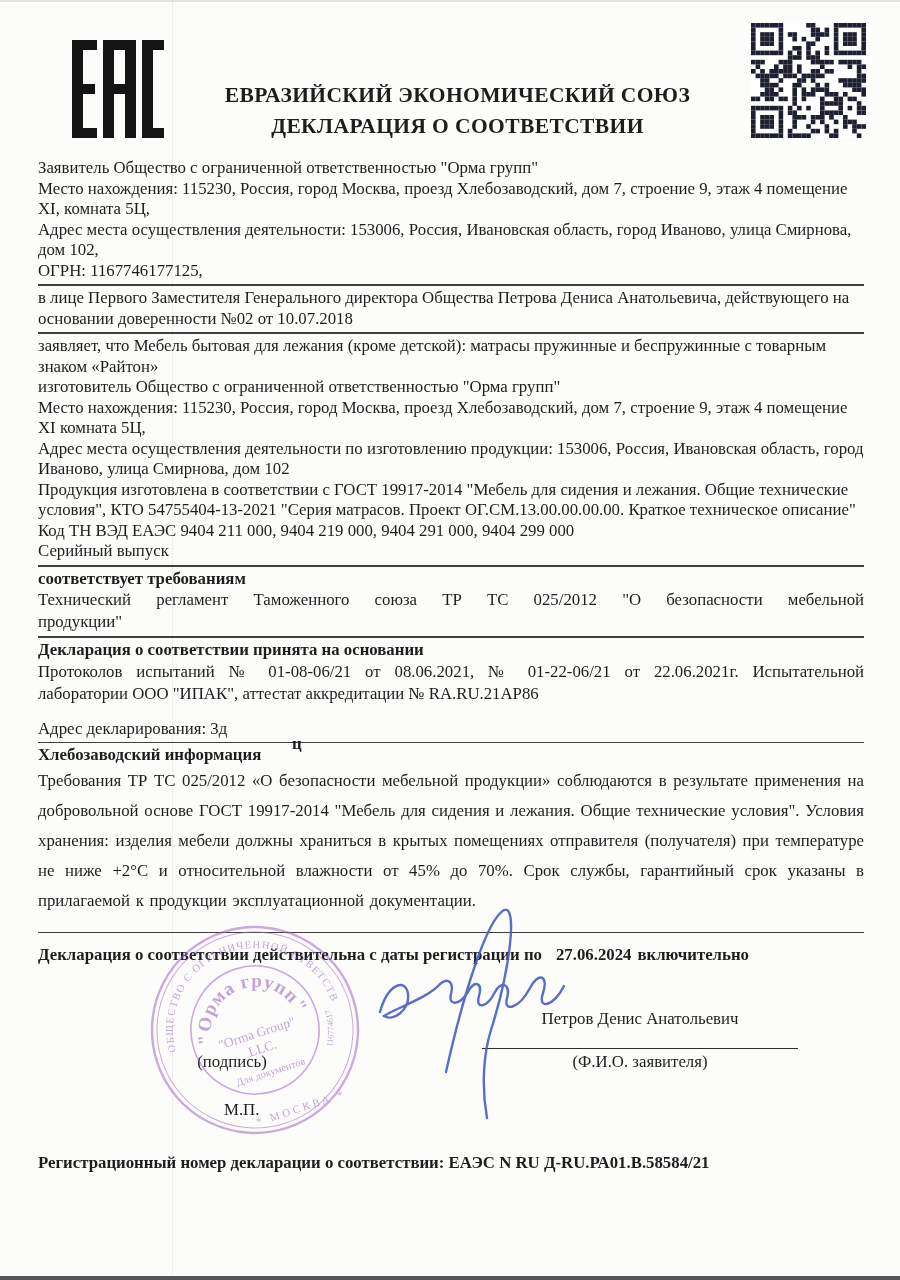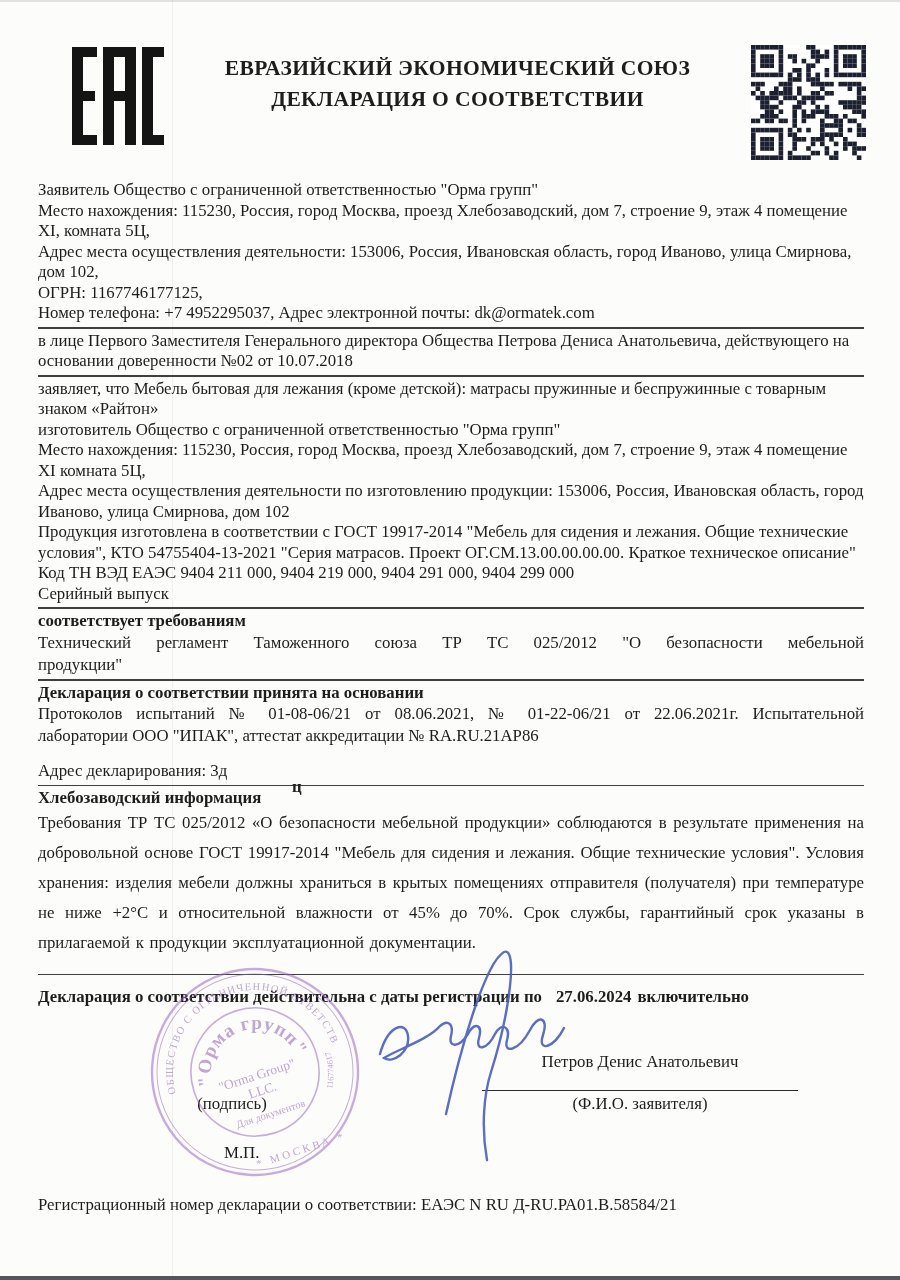--- a/index.html
+++ b/index.html
@@ -6,21 +6,21 @@
   .page{
     position:relative;width:900px;height:1280px;margin:0 auto;
     background:#fcfcfb;overflow:hidden;color:#1d1d1d;
     font-family:"Liberation Serif","DejaVu Serif",serif;
   }
   .page::before{content:"";position:absolute;left:0;right:0;top:0;height:2px;background:rgba(0,0,0,.10);}
   .page::after{content:"";position:absolute;left:0;right:0;bottom:0;height:4px;background:#55555a;}
   .fold-line{position:absolute;top:0;bottom:0;left:172px;width:1px;background:rgba(90,90,90,.07);}
 
   
-  .header{display:flex;align-items:flex-start;padding:43px 34px 0 72px;}
+  .header{display:flex;align-items:flex-end;padding:21px 34px 0 72px;}
   .eac-logo{flex:0 0 auto;margin-top:4px;}
   .titles{flex:1 1 auto;text-align:center;margin-top:10px;padding:0 6px;}
   .title1,.title2{font-weight:bold;font-size:21.5px;line-height:31px;letter-spacing:.4px;}
   .qr{flex:0 0 auto;margin-top:2px;}
 
   
   .content{padding:16px 36px 0 38px;font-size:16.8px;line-height:20.5px;}
   .line{margin:0;}
   .rule{border-top:2px solid #3f3f3f;margin:3px 0 2px;}
   .rule.thin{border-top-width:1.6px;}
@@ -42,21 +42,21 @@
   .sig-row{display:flex;align-items:flex-end;margin-top:44px;}
   .sig-col-left{width:388px;display:flex;flex-direction:column;align-items:center;}
   .sig-line{height:0;border-bottom:1.8px solid #2c2c2c;}
   .cap{text-align:center;margin-top:3px;}
   .cap-left{width:220px;align-self:center;}
   .sig-col-right{width:316px;margin-left:56px;display:flex;flex-direction:column;}
   .signer-name{text-align:center;border-bottom:1.8px solid #2c2c2c;padding-bottom:18px;}
   .mp{margin:28px 0 0 186px;}
   .overlay{position:absolute;left:0;top:-52px;pointer-events:none;z-index:3;}
 
-  .reg{font-weight:normal;margin:32px 0 0;}
+  .reg{font-weight:bold;margin:32px 0 0;}
   .reg2{margin-top:24px;}
 </style>
 </head>
 <body>
 
 <div class="page">
   <div class="fold-line"></div>
 
   <header class="header">
     <div class="eac-logo">
@@ -390,21 +390,20 @@
         </svg></div>
   </header>
 
   <main class="content">
 
     <div>
       <div class="line"><b>Заявитель</b> <span>Общество с ограниченной ответственностью "Орма групп"</span></div>
       <div class="line">Место нахождения: 115230, Россия, город Москва, проезд Хлебозаводский, дом 7, строение 9, этаж 4 помещение XI, комната 5Ц,</div>
       <div class="line">Адрес места осуществления деятельности: 153006, Россия, Ивановская область, город Иваново, улица Смирнова, дом 102,</div>
       <div class="line">ОГРН: 1167746177125,</div>
-      <div class="line">Номер телефона: +7 4952295037, Адрес электронной почты: dk@ormatek.com</div>
     </div>
 
     <div class="rule"></div>
 
     <div class="line"><b>в лице</b> <span>Первого Заместителя Генерального директора Общества Петрова Дениса Анатольевича, действующего на основании доверенности №02 от 10.07.2018</span></div>
 
     <div class="rule"></div>
 
     <div class="line"><b>заявляет, что</b> <span>Мебель бытовая для лежания (кроме детской): матрасы пружинные и беспружинные с товарным знаком «Райтон»</span></div>
 

